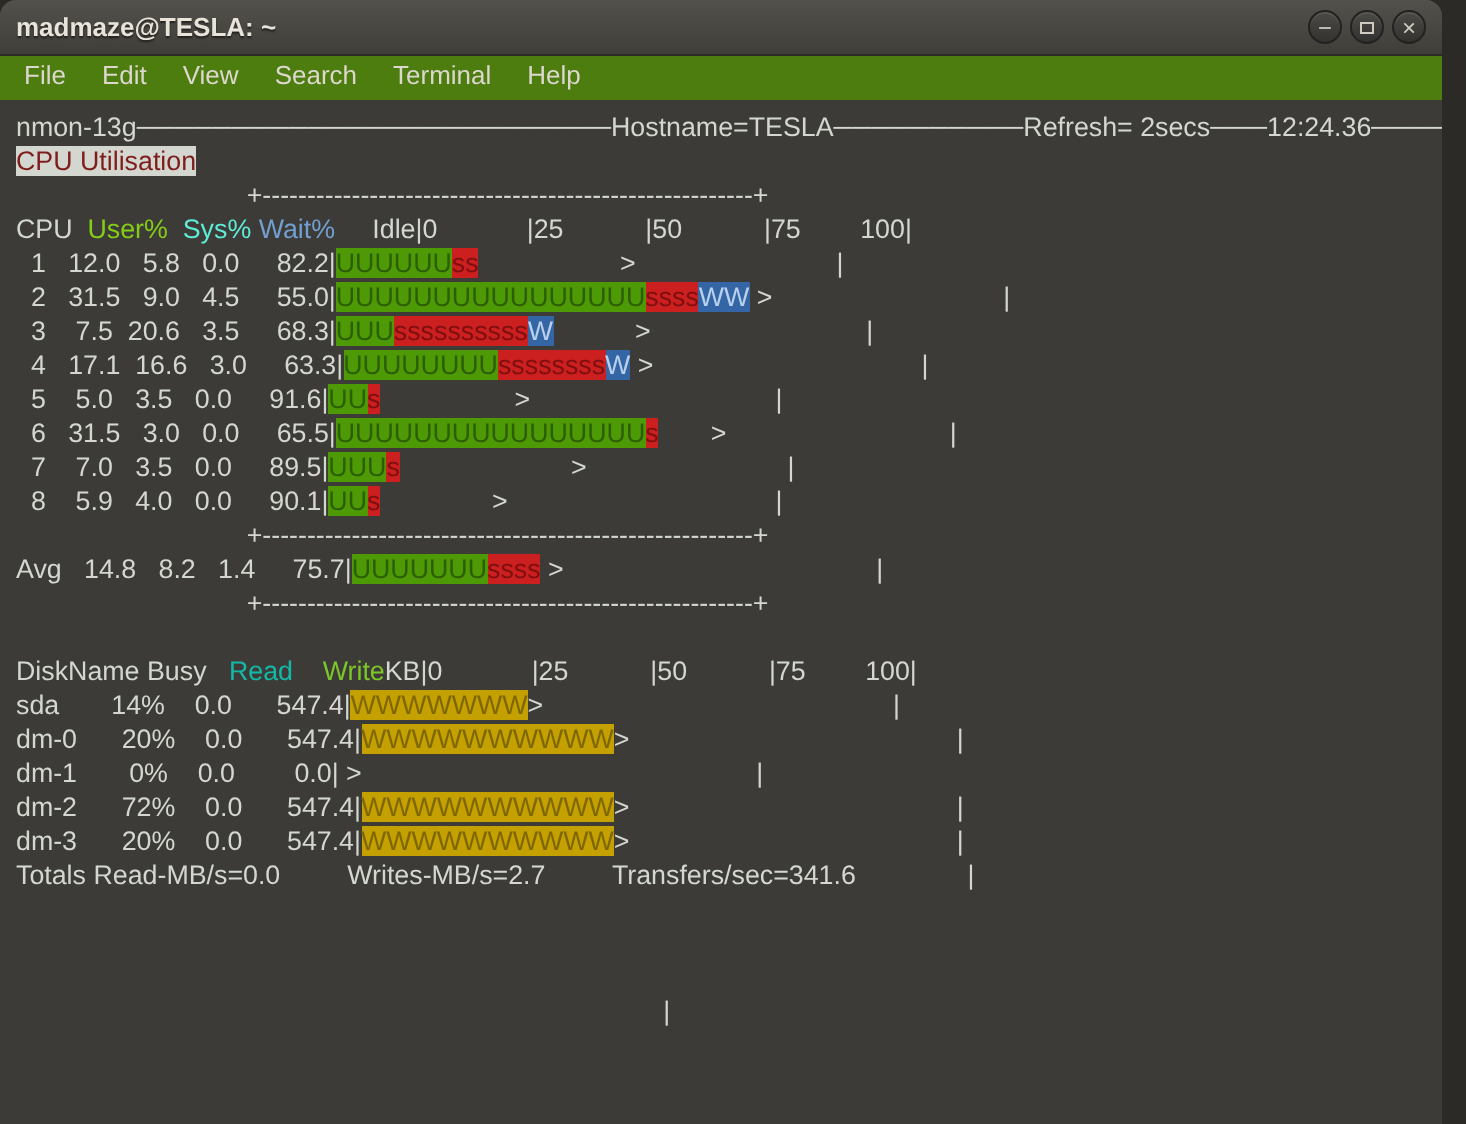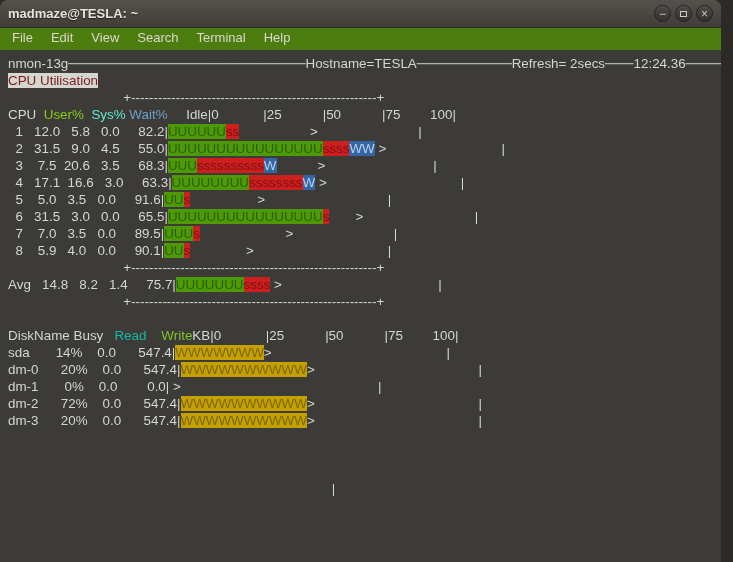--- a/index.html
+++ b/index.html
@@ -68,18 +68,19 @@
       <div class="tl"><span>                               </span><span>+-------------------------------------------------------+</span></div>
       <div class="tl"><span>Avg</span><span>   </span><span>14.8</span><span>   </span><span>8.2</span><span>   </span><span>1.4</span><span>     </span><span>75.7</span><span>|</span><span class="bu">UUUUUUU</span><span class="bs">ssss</span><span> </span><span>&gt;</span><span>                                          </span><span>|</span></div>
       <div class="tl"><span>                               </span><span>+-------------------------------------------------------+</span></div>
       <div class="tl"></div>
       <div class="tl"><span>DiskName</span><span> </span><span>Busy</span><span>   </span><span class="c-read">Read</span><span>    </span><span class="c-write">Write</span><span>KB</span><span>|0</span><span>            </span><span>|25</span><span>           </span><span>|50</span><span>           </span><span>|75</span><span>        </span><span>100|</span></div>
       <div class="tl"><span>sda</span><span>       </span><span>14%</span><span>    </span><span>0.0</span><span>      </span><span>547.4</span><span>|</span><span class="by">WWWWWWW</span><span>&gt;</span><span>                                               </span><span>|</span></div>
       <div class="tl"><span>dm-0</span><span>      </span><span>20%</span><span>    </span><span>0.0</span><span>      </span><span>547.4</span><span>|</span><span class="by">WWWWWWWWWW</span><span>&gt;</span><span>                                            </span><span>|</span></div>
       <div class="tl"><span>dm-1</span><span>       </span><span>0%</span><span>    </span><span>0.0</span><span>        </span><span>0.0</span><span>|</span><span> </span><span>&gt;</span><span>                                                     </span><span>|</span></div>
       <div class="tl"><span>dm-2</span><span>      </span><span>72%</span><span>    </span><span>0.0</span><span>      </span><span>547.4</span><span>|</span><span class="by">WWWWWWWWWW</span><span>&gt;</span><span>                                            </span><span>|</span></div>
       <div class="tl"><span>dm-3</span><span>      </span><span>20%</span><span>    </span><span>0.0</span><span>      </span><span>547.4</span><span>|</span><span class="by">WWWWWWWWWW</span><span>&gt;</span><span>                                            </span><span>|</span></div>
+      <div class="tl"><span>Totals</span><span> </span><span>Read-MB/s=0.0</span><span>         </span><span>Writes-MB/s=2.7</span><span>         </span><span>Transfers/sec=341.6</span><span>               </span><span>|</span></div>
       <div class="tl"></div>
       <div class="tl"></div>
       <div class="tl"></div>
       <div class="tl"><span>                                                                                       </span><span>|</span></div>
     </div>
 </div>
 
 </body></html>

